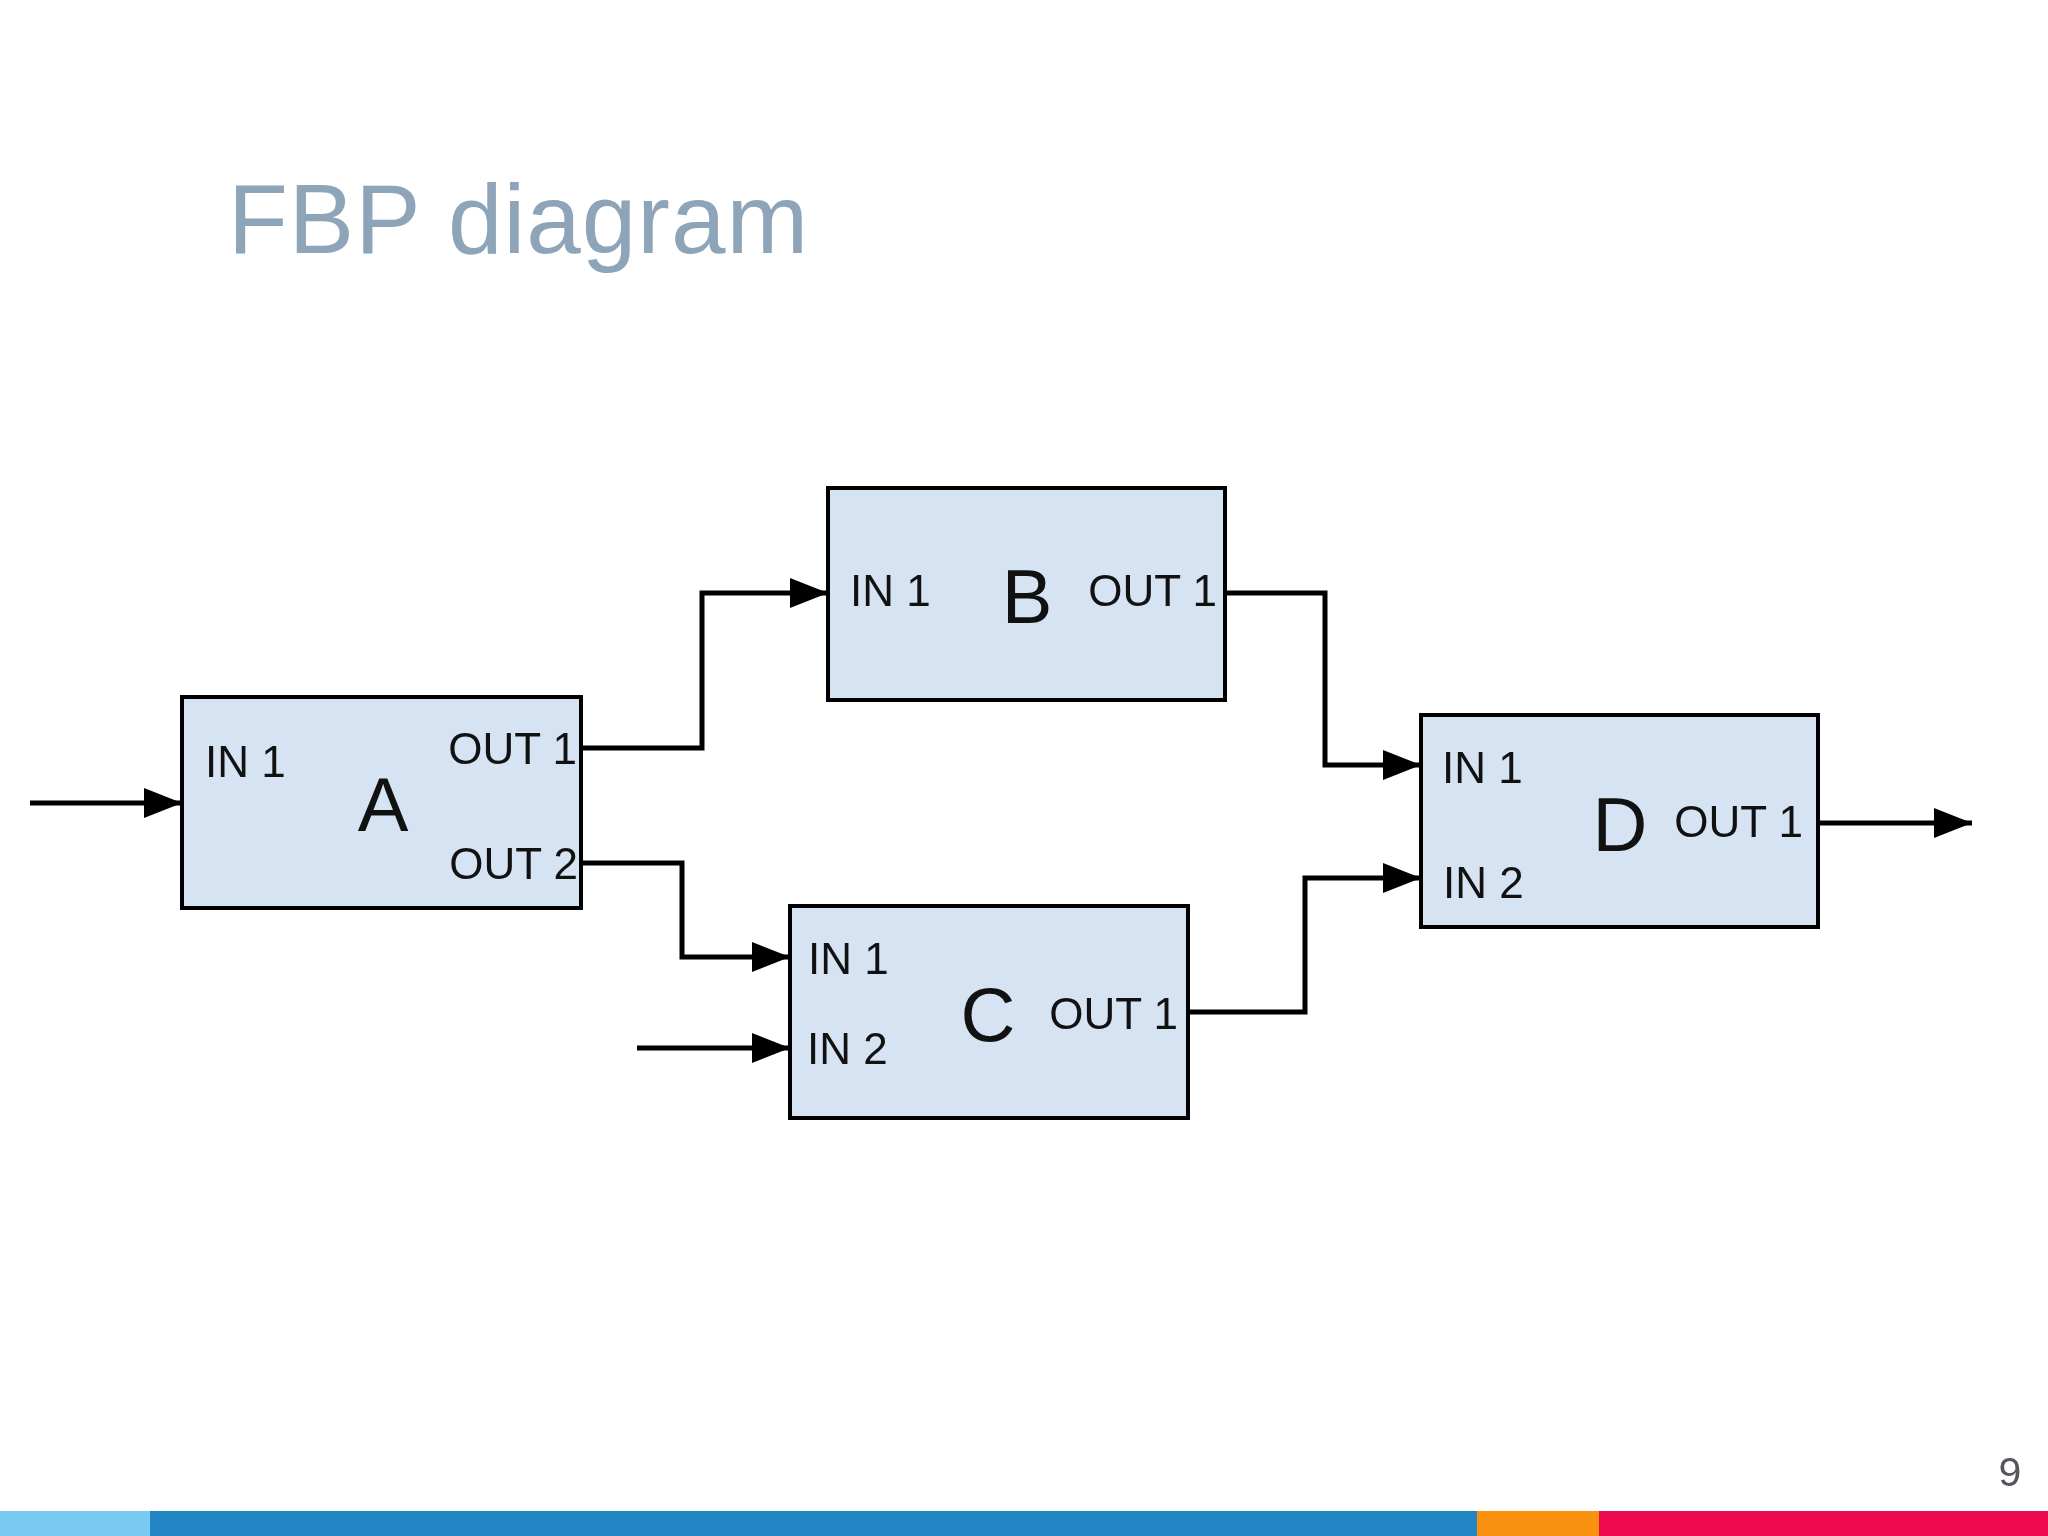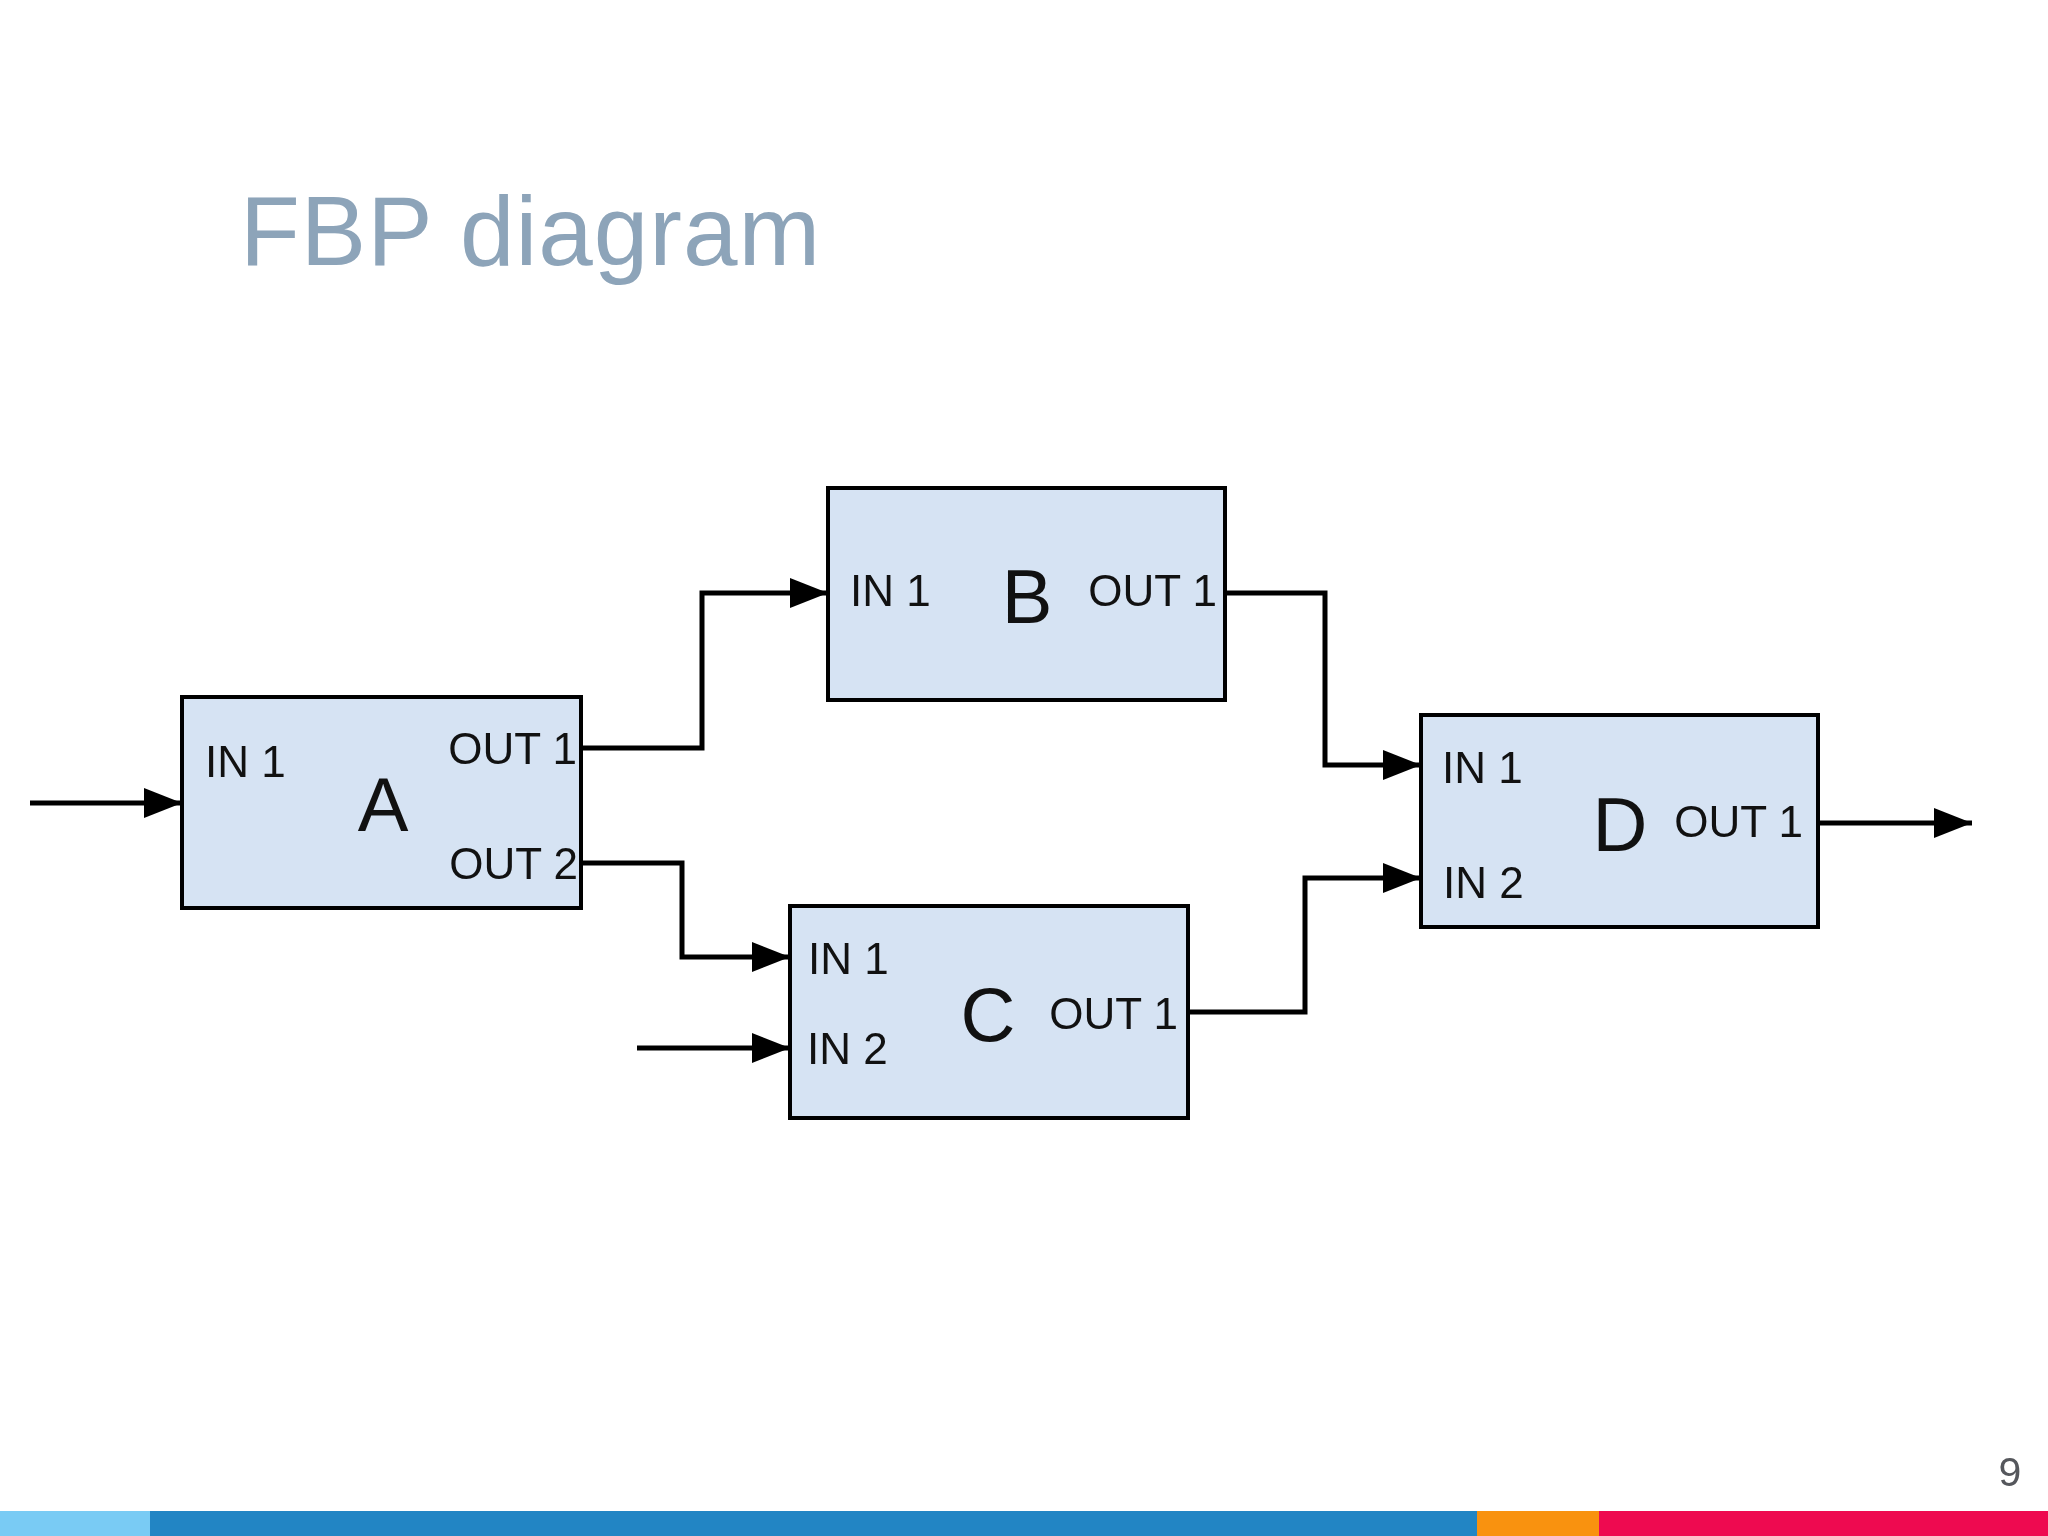--- a/index.html
+++ b/index.html
@@ -1,21 +1,21 @@
 <!DOCTYPE html>
 <html style="--title-color: #8da4b9; --page-number-color: #55575c; --node-fill: #d6e3f3; --node-border: #000000; --connector-color: #000000; --footer-segment-1: #79cbf4; --footer-segment-2: #2285c4; --footer-segment-3: #f9920f; --footer-segment-4: #ee0a50;"><head>
 <meta charset="utf-8">
 <style>
   html,body{margin:0;padding:0;background:#ffffff;}
   .slide{
     position:relative;width:2048px;height:1536px;background:#ffffff;
     overflow:hidden;font-family:"Liberation Sans",sans-serif;
   }
   .title{
-    position:absolute;left:228px;top:166px;margin:12px;
+    position:absolute;left:228px;top:166px;margin:0;
     font-size:98px;font-weight:300;letter-spacing:1px;line-height:1.1;
     color:var(--title-color,#8da4b9);
   }
   .diagram{position:absolute;left:0;top:0;width:2048px;height:1536px;}
   .node-rect{fill:var(--node-fill,#d6e3f3);stroke:var(--node-border,#000000);stroke-width:4;}
   .port-label{font-size:44px;fill:#111111;}
   .node-title{font-size:76px;fill:#111111;}
   .edge{fill:none;stroke:var(--connector-color,#000000);stroke-width:5;stroke-linejoin:miter;}
   .page-number{
     position:absolute;left:1990px;top:1449px;width:40px;text-align:center;

